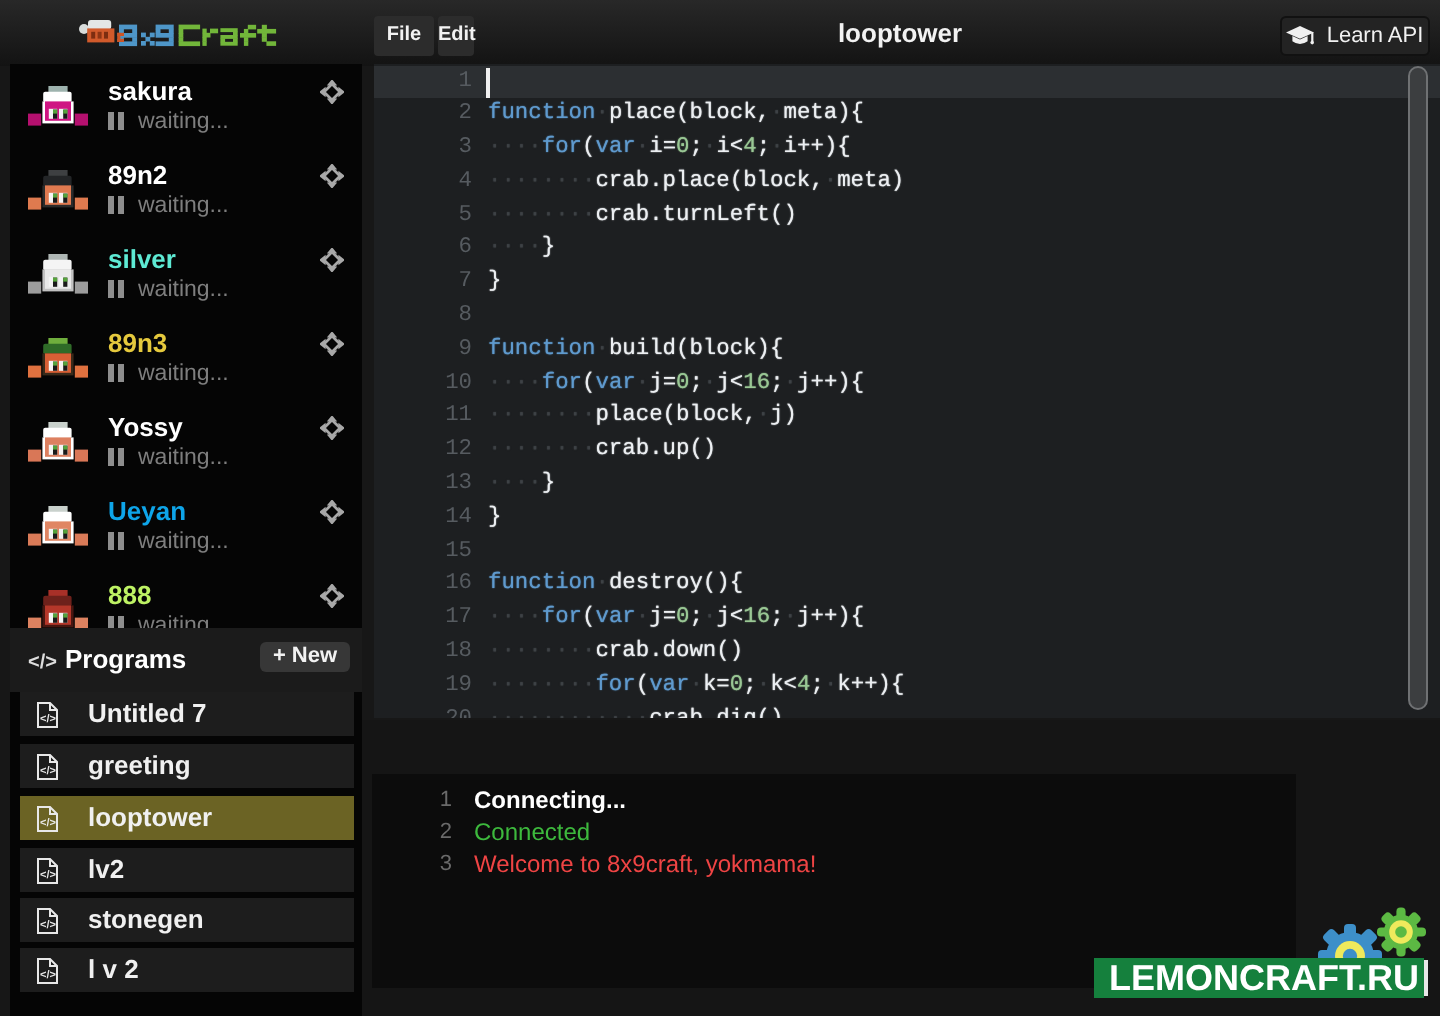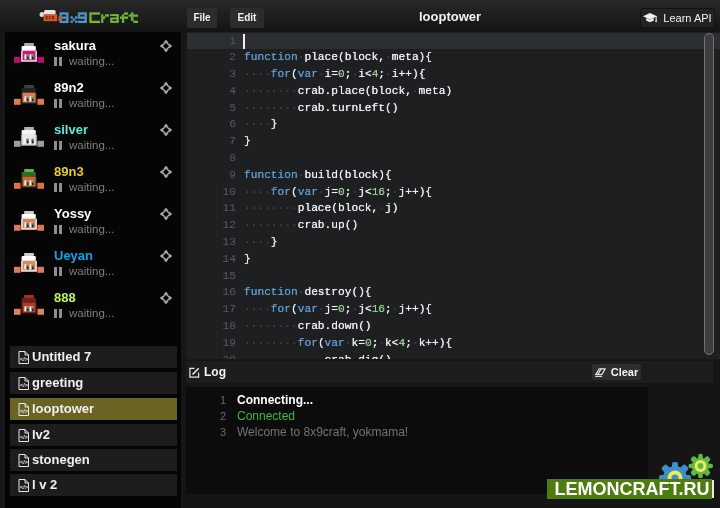--- a/index.html
+++ b/index.html
@@ -19,21 +19,21 @@
 .pwait{position:absolute;left:49px;top:19px;font-size:11.5px;color:#7e7e7e}
 .pausebars{display:inline-block;margin-right:5px;vertical-align:-1px}
 .pausebars i{display:inline-block;width:3px;height:9px;background:#8e8e8e;margin-right:2px}
 .phead{position:absolute;left:0;top:282px;width:176px;height:32px;background:#1b1b1b}
 .phead .lbl{position:absolute;left:9px;top:8px;color:#fff;font-size:13px;font-weight:bold}
 .phead .angle{color:#ddd;font-size:10px;font-weight:bold;margin-right:4px}
 .newbtn{position:absolute;left:125px;top:7px;width:45px;height:15px;background:#373737;
   border-radius:3px;color:#f2f2f2;font-size:11px;font-weight:bold;text-align:center;line-height:15px}
 .prog{position:absolute;left:5px;width:167px;height:22px;background:#1d1d1d;color:#f0f0f0;
   font-size:13px;font-weight:bold;line-height:22px}
-.prog span{margin-left:22px}
+.prog span{margin-left:34px}
 .prog.sel{background:#6b6324}
 .editor{position:absolute;left:187px;top:32px;width:533px;height:327px;background:#1d1f21;
   overflow:hidden}
 .activeline{position:absolute;left:0;top:0.5px;width:533px;height:16.8px;background:#2c2f32}
 .gutter{position:absolute;left:0;top:0.5px;width:49px;text-align:right;color:#565b60;
   font:11.2px "Liberation Mono",monospace;line-height:16.8px}
 .codebox{position:absolute;left:57px;top:0.5px;color:#eceff2;
   font:11.2px "Liberation Mono",monospace;line-height:16.8px;white-space:pre}
 .cl{height:16.8px}
 .codebox, .codebox *{text-shadow:0 0 0.7px}
@@ -49,21 +49,21 @@
 .loghead .lbl{position:absolute;left:3px;top:4px;font-size:12px;font-weight:bold;
   display:flex;align-items:center}
 .clearbtn{position:absolute;left:406px;top:3px;width:49px;height:16px;background:#2e2e2e;
   border-radius:3px;color:#f2f2f2;font-size:11px;font-weight:bold;
   display:flex;align-items:center;justify-content:center}
 .logbody{position:absolute;left:186px;top:387px;width:462px;height:107px;background:#0c0c0c;
   font-size:12px}
 .ll{position:absolute;left:0;width:462px;height:16px;line-height:16px}
 .ll .num{position:absolute;left:0;width:40px;text-align:right;color:#6a6a6a;font-size:11px}
 .ll .msg{position:absolute;left:51px}
-.wmbar{position:absolute;left:547px;top:479px;width:165px;height:20px;background:#4d7c0f;text-indent:5px;
+.wmbar{position:absolute;left:547px;top:479px;width:165px;height:20px;background:#15803d;text-indent:5px;
   color:#fff;font-size:18px;font-weight:bold;text-align:center;line-height:20px;
   letter-spacing:0px}
 .wmcursor{position:absolute;left:712px;top:480px;width:2px;height:18px;background:#e8e8e8}
 </style></head>
 <body>
 <div id="app">
 <div class="topbar">
       <svg style="position:absolute;left:0;top:0" width="150" height="33" viewBox="0 0 150 33">
         <rect x="59.50" y="12.30" width="9.05" height="2.35" fill="#4e96c8"></rect>
         <rect x="59.50" y="14.40" width="2.45" height="2.35" fill="#4e96c8"></rect>
@@ -113,21 +113,21 @@
         <rect x="44.0" y="10.0" width="11.6" height="4.8" rx="1.5" fill="#e4e7e6"></rect>
         <rect x="43.6" y="14.2" width="13.6" height="7.0" fill="#d15a2b"></rect>
         <rect x="45.6" y="15.9" width="2.0" height="3.4" fill="#7d2d10"></rect>
         <rect x="48.8" y="15.9" width="2.0" height="3.4" fill="#8d3514"></rect>
         <rect x="52.0" y="15.9" width="2.0" height="3.4" fill="#7d2d10"></rect>
         <rect x="58.6" y="16.4" width="3.4" height="1.6" fill="#cc5527"></rect>
         <rect x="58.6" y="16.4" width="1.6" height="4.6" fill="#cc5527"></rect>
         <rect x="58.6" y="19.4" width="3.4" height="1.6" fill="#cc5527"></rect>
       </svg>
 <div class="menubtn" style="left:187px;width:30px">File</div>
-<div class="menubtn" style="left:230px;width:34px">Edit</div>
+<div class="menubtn" style="left:219px;width:18px">Edit</div>
 <div class="title">looptower</div>
 <div class="learn"><svg width="14" height="11" viewBox="0 0 14 11" style="margin-right:6px">
 <path d="M7 0 L14 3.2 L7 6.4 L0 3.2 Z" fill="#f0f0f0"></path>
 <path d="M3.2 5 V7.6 Q7 10.4 10.8 7.6 V5 L7 6.7 Z" fill="#f0f0f0"></path>
 <rect x="12.6" y="3.2" width="1.1" height="4.6" fill="#f0f0f0"></rect>
 <circle cx="13.1" cy="8.3" r="0.9" fill="#f0f0f0"></circle>
 </svg>Learn API</div>
 </div>
 <div class="sidebar">
 <div class="prow" style="top:4px">
@@ -297,20 +297,24 @@
 </svg>
 <div class="pname" style="color:#bef264">888</div>
 <div class="pwait"><span class="pausebars"><i></i><i></i></span>waiting...</div>
 <svg width="12" height="12" viewBox="0 0 12 12" style="position:absolute;right:9px;top:4px">
 <path d="M6 -0.4 L8.6 2.8 L3.4 2.8 Z" fill="#a8a8a8"></path>
 <path d="M6 12.4 L8.6 9.2 L3.4 9.2 Z" fill="#a8a8a8"></path>
 <path d="M-0.4 6 L2.8 3.4 L2.8 8.6 Z" fill="#a8a8a8"></path>
 <path d="M12.4 6 L9.2 3.4 L9.2 8.6 Z" fill="#a8a8a8"></path>
 <path d="M6 2 L10 6 L6 10 L2 6 Z" fill="none" stroke="#a8a8a8" stroke-width="1.4"></path>
 </svg>
+      </div>
+<div class="phead">
+        <div class="lbl"><span class="angle">&lt;/&gt;</span>Programs</div>
+<div class="newbtn">+ New</div>
       </div>
 <div class="prog" style="top:314px"><svg width="11" height="13" viewBox="0 0 11 13" style="position:absolute;left:8px;top:4.5px">
 <path d="M1 0.5 H7 L10.5 4 V12.5 H1 Z" fill="none" stroke="#e8e8e8" stroke-width="1"></path>
 <path d="M7 0.5 V4 H10.5" fill="none" stroke="#e8e8e8" stroke-width="1"></path>
 <text x="2" y="10" font-size="5.5" font-weight="bold" fill="#e8e8e8" font-family="Liberation Sans">&lt;/&gt;</text>
 </svg><span>Untitled 7</span></div>
       <div class="prog" style="top:340px"><svg width="11" height="13" viewBox="0 0 11 13" style="position:absolute;left:8px;top:4.5px">
 <path d="M1 0.5 H7 L10.5 4 V12.5 H1 Z" fill="none" stroke="#e8e8e8" stroke-width="1"></path>
 <path d="M7 0.5 V4 H10.5" fill="none" stroke="#e8e8e8" stroke-width="1"></path>
 <text x="2" y="10" font-size="5.5" font-weight="bold" fill="#e8e8e8" font-family="Liberation Sans">&lt;/&gt;</text>
@@ -358,43 +362,32 @@
         <div>17</div>
         <div>18</div>
         <div>19</div>
         <div>20</div>
       </div>
 <div class="codebox"><div class="cl">&nbsp;</div><div class="cl"><span class="k">function</span><span class="ws">·</span>place(block,<span class="ws">·</span>meta){&nbsp;</div><div class="cl"><span class="ws">····</span><span class="k">for</span>(<span class="k">var</span><span class="ws">·</span>i=<span class="n">0</span>;<span class="ws">·</span>i&lt;<span class="n">4</span>;<span class="ws">·</span>i++){&nbsp;</div><div class="cl"><span class="ws">········</span>crab.place(block,<span class="ws">·</span>meta)&nbsp;</div><div class="cl"><span class="ws">········</span>crab.turnLeft()&nbsp;</div><div class="cl"><span class="ws">····</span>}&nbsp;</div><div class="cl">}&nbsp;</div><div class="cl">&nbsp;</div><div class="cl"><span class="k">function</span><span class="ws">·</span>build(block){&nbsp;</div><div class="cl"><span class="ws">····</span><span class="k">for</span>(<span class="k">var</span><span class="ws">·</span>j=<span class="n">0</span>;<span class="ws">·</span>j&lt;<span class="n">16</span>;<span class="ws">·</span>j++){&nbsp;</div><div class="cl"><span class="ws">········</span>place(block,<span class="ws">·</span>j)&nbsp;</div><div class="cl"><span class="ws">········</span>crab.up()&nbsp;</div><div class="cl"><span class="ws">····</span>}&nbsp;</div><div class="cl">}&nbsp;</div><div class="cl">&nbsp;</div><div class="cl"><span class="k">function</span><span class="ws">·</span>destroy(){&nbsp;</div><div class="cl"><span class="ws">····</span><span class="k">for</span>(<span class="k">var</span><span class="ws">·</span>j=<span class="n">0</span>;<span class="ws">·</span>j&lt;<span class="n">16</span>;<span class="ws">·</span>j++){&nbsp;</div><div class="cl"><span class="ws">········</span>crab.down()&nbsp;</div><div class="cl"><span class="ws">········</span><span class="k">for</span>(<span class="k">var</span><span class="ws">·</span>k=<span class="n">0</span>;<span class="ws">·</span>k&lt;<span class="n">4</span>;<span class="ws">·</span>k++){&nbsp;</div><div class="cl"><span class="ws">············</span>crab.dig()&nbsp;</div></div>
 <div class="cursor"></div>
 <div class="vthumb"></div>
 </div>
 <div class="bottombg"></div>
-<div class="loghead">
-      <div class="lbl"><svg width="11" height="11" viewBox="0 0 12 12" style="margin-right:4px">
-<path d="M10.5 6 V11 H1 V1.5 H6" fill="none" stroke="#e8e8e8" stroke-width="1.3"></path>
-<path d="M4.5 7.5 L10.6 1.4 M4.5 7.5 L3.8 8.2" stroke="#e8e8e8" stroke-width="1.6" fill="none"></path>
-</svg>Log</div>
-<div class="clearbtn"><svg width="11" height="9" viewBox="0 0 11 9" style="margin-right:5px">
-<path d="M4.2 0.8 L10.2 0.8 L6.8 6.6 L0.8 6.6 Z" fill="none" stroke="#e8e8e8" stroke-width="1.2"></path>
-<path d="M6.2 0.8 L2.8 6.6" stroke="#e8e8e8" stroke-width="1.2"></path>
-<path d="M0.2 8.6 H7.2" stroke="#e8e8e8" stroke-width="1"></path>
-</svg>Clear</div>
-    </div>
 <div class="logbody">
 <div class="ll" style="top:5px">
         <span class="num">1</span>
         <span class="msg" style="color:#fff;font-weight:bold">Connecting...</span>
       </div>
 <div class="ll" style="top:21px">
         <span class="num">2</span>
         <span class="msg" style="color:#3db93d">Connected</span>
       </div>
 <div class="ll" style="top:37px">
         <span class="num">3</span>
-        <span class="msg" style="color:#737373">Welcome to 8x9craft, yokmama!</span>
+        <span class="msg" style="color:#ef4444">Welcome to 8x9craft, yokmama!</span>
       </div>
 </div>
 <svg width="62" height="50" viewBox="0 0 62 50" style="position:absolute;left:655px;top:452px">
 <g fill="#3d8fc9">
 <circle cx="20" cy="26" r="12"></circle>
 <g>
 <rect x="17" y="10" width="6" height="8" rx="2"></rect>
           <rect x="17" y="34" width="6" height="8" rx="2"></rect>
 <rect x="4" y="23" width="8" height="6" rx="2"></rect>
           <rect x="28" y="23" width="8" height="6" rx="2"></rect>

